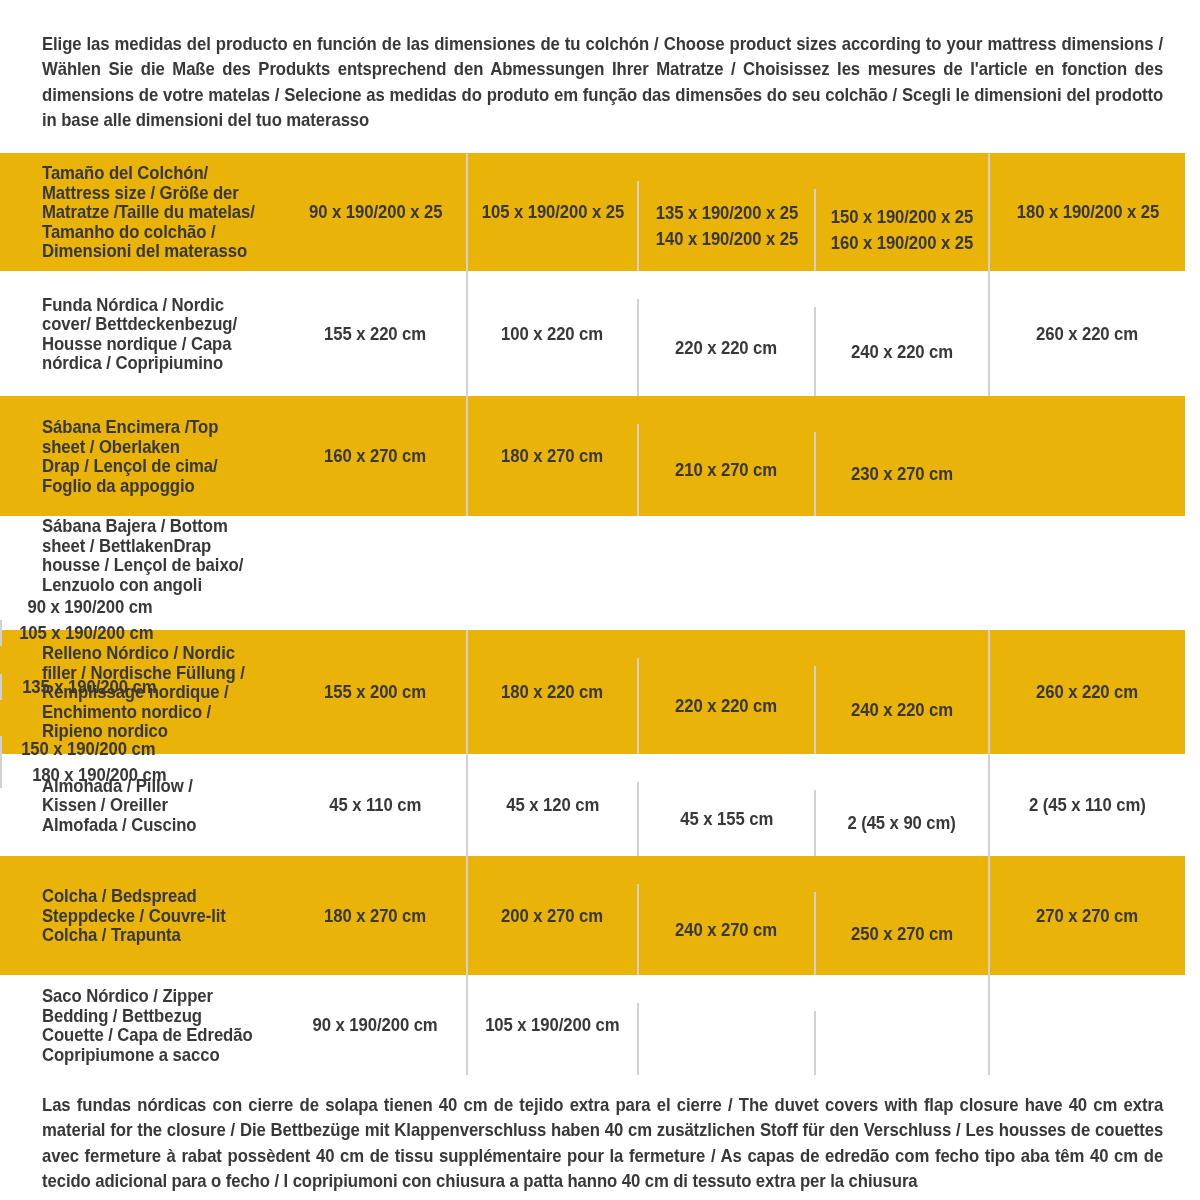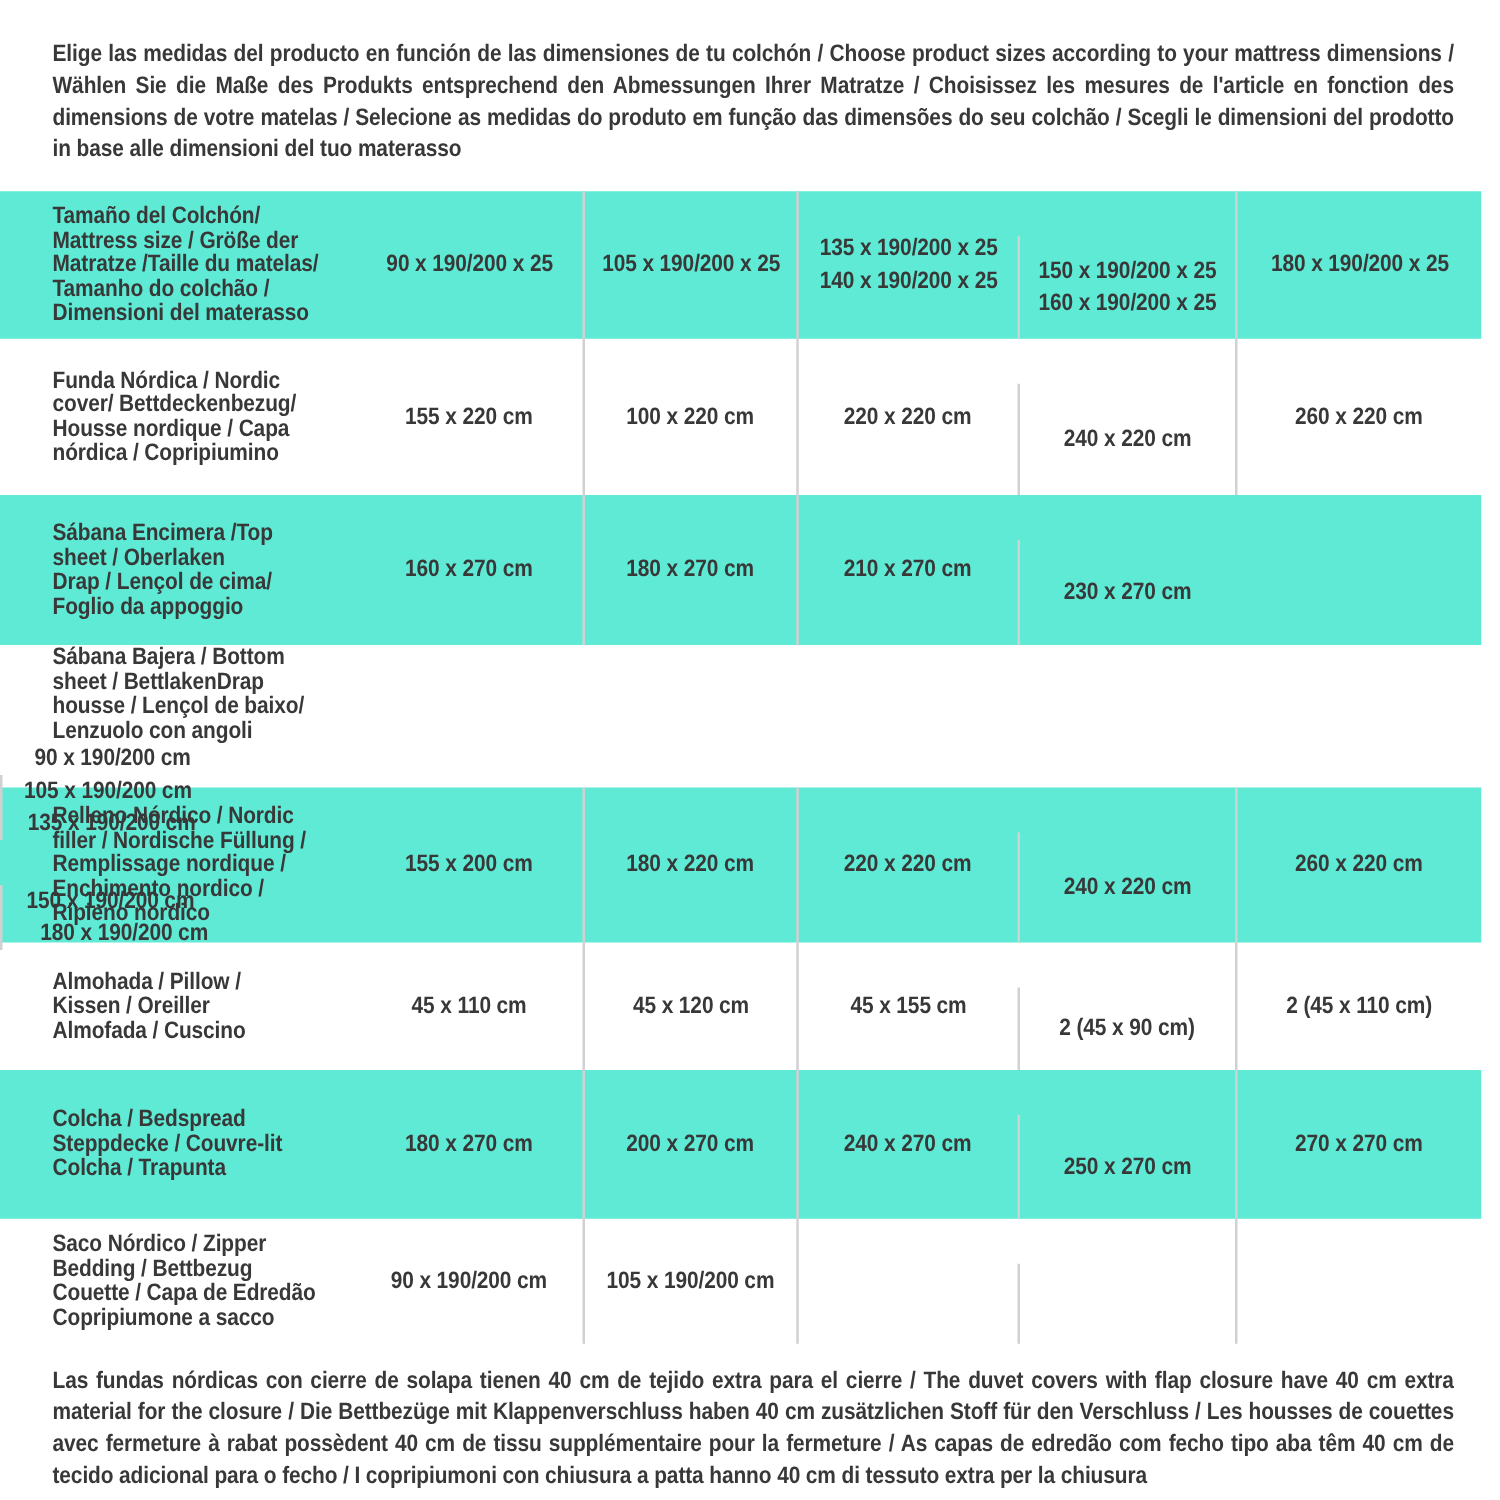--- a/index.html
+++ b/index.html
@@ -23,36 +23,36 @@
     text-align: justify;
     margin: 0;
     letter-spacing: -0.1px;
   }
   .intro-wrap   { padding-top: 31px; height: 102px; }
   .footnote-wrap{ margin-top: 17px; }
 
   
   .table { margin-top: 20px; width: 1185px; }
   .row { display: flex; width: 1185px; }
-  .row.gray { background: #5eead4; }
+  .row.gray { background: #eab308; }
   .table > .row:nth-child(1) { height: 118px; }
   .table > .row:nth-child(2) { height: 125px; }
   .table > .row:nth-child(3) { height: 120px; }
   .table > .row:nth-child(4) { height: 114px; flex-direction: column; }
   .table > .row:nth-child(5) { height: 124px; }
   .table > .row:nth-child(6) { height: 102px; }
   .table > .row:nth-child(7) { height: 119px; }
   .table > .row:nth-child(8) { height: 100px; }
 
   .cell { box-sizing: border-box; display: flex; align-items: center; }
   .cell.label { width: 285px; padding-left: 42px; justify-content: flex-start; }
   .cell.val   { justify-content: center; text-align: center; }
   .cell.v1 { width: 181px; }
   .cell.v2 { width: 171px; }
-  .cell.v3 { width: 177px; }
+  .cell.v3 { width: 177px; margin-top: 28px; }
   .cell.v4 { width: 174px; margin-top: 36px; }
   .cell.v5 { width: 197px; }
   .cell.v2, .cell.v3, .cell.v4, .cell.v5 { border-left: 2px solid #d1d1d3; }
 
   .cond {
     display: inline-block;
     font-weight: bold;
     white-space: pre-line;
     transform: scaleX(0.88);
     letter-spacing: -0.1px;

